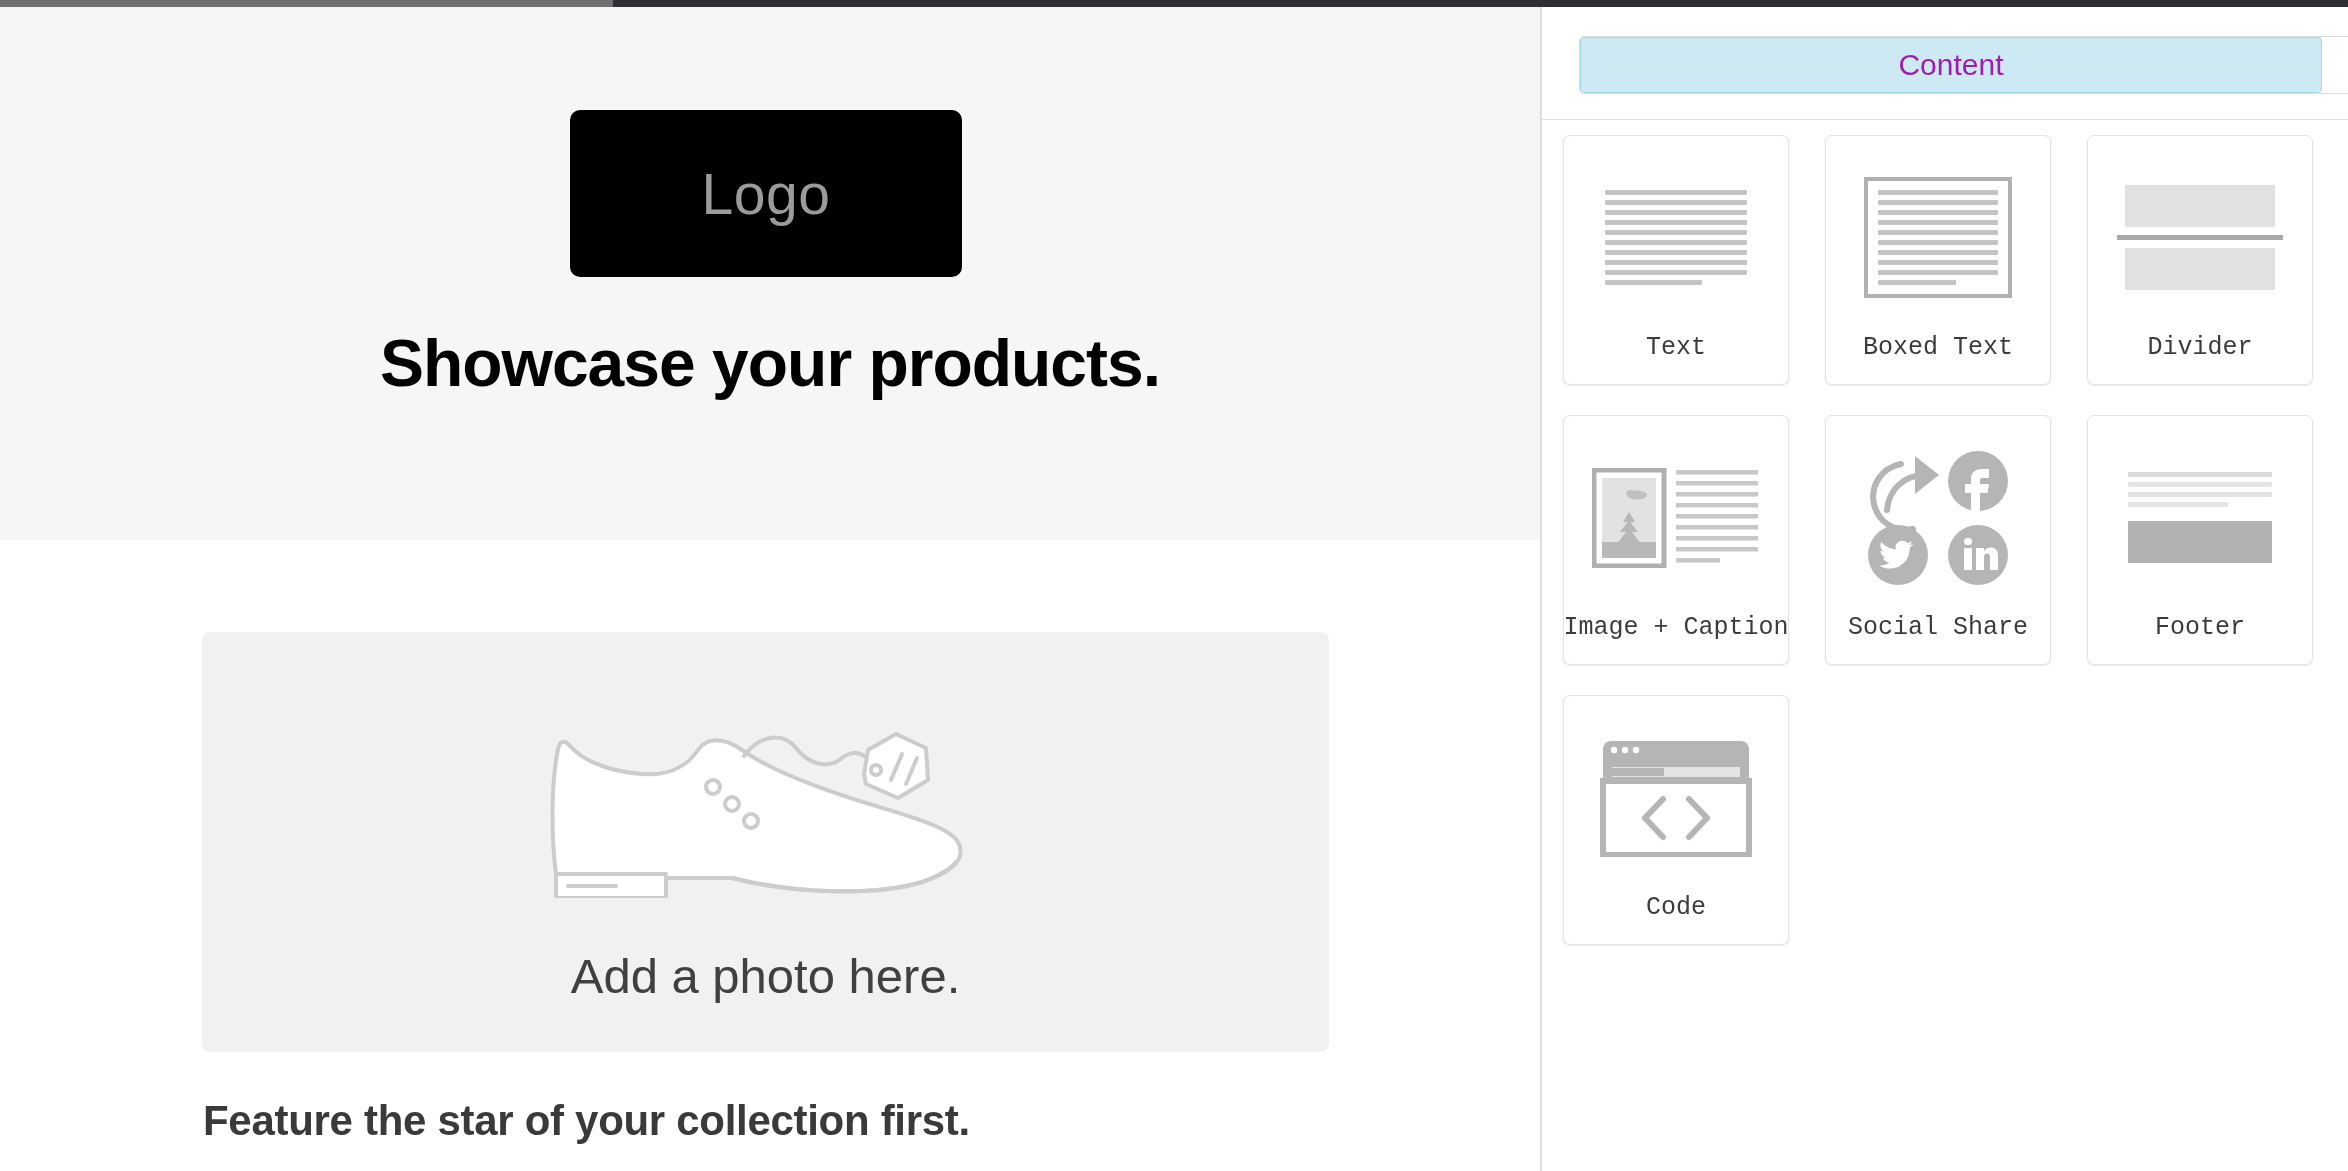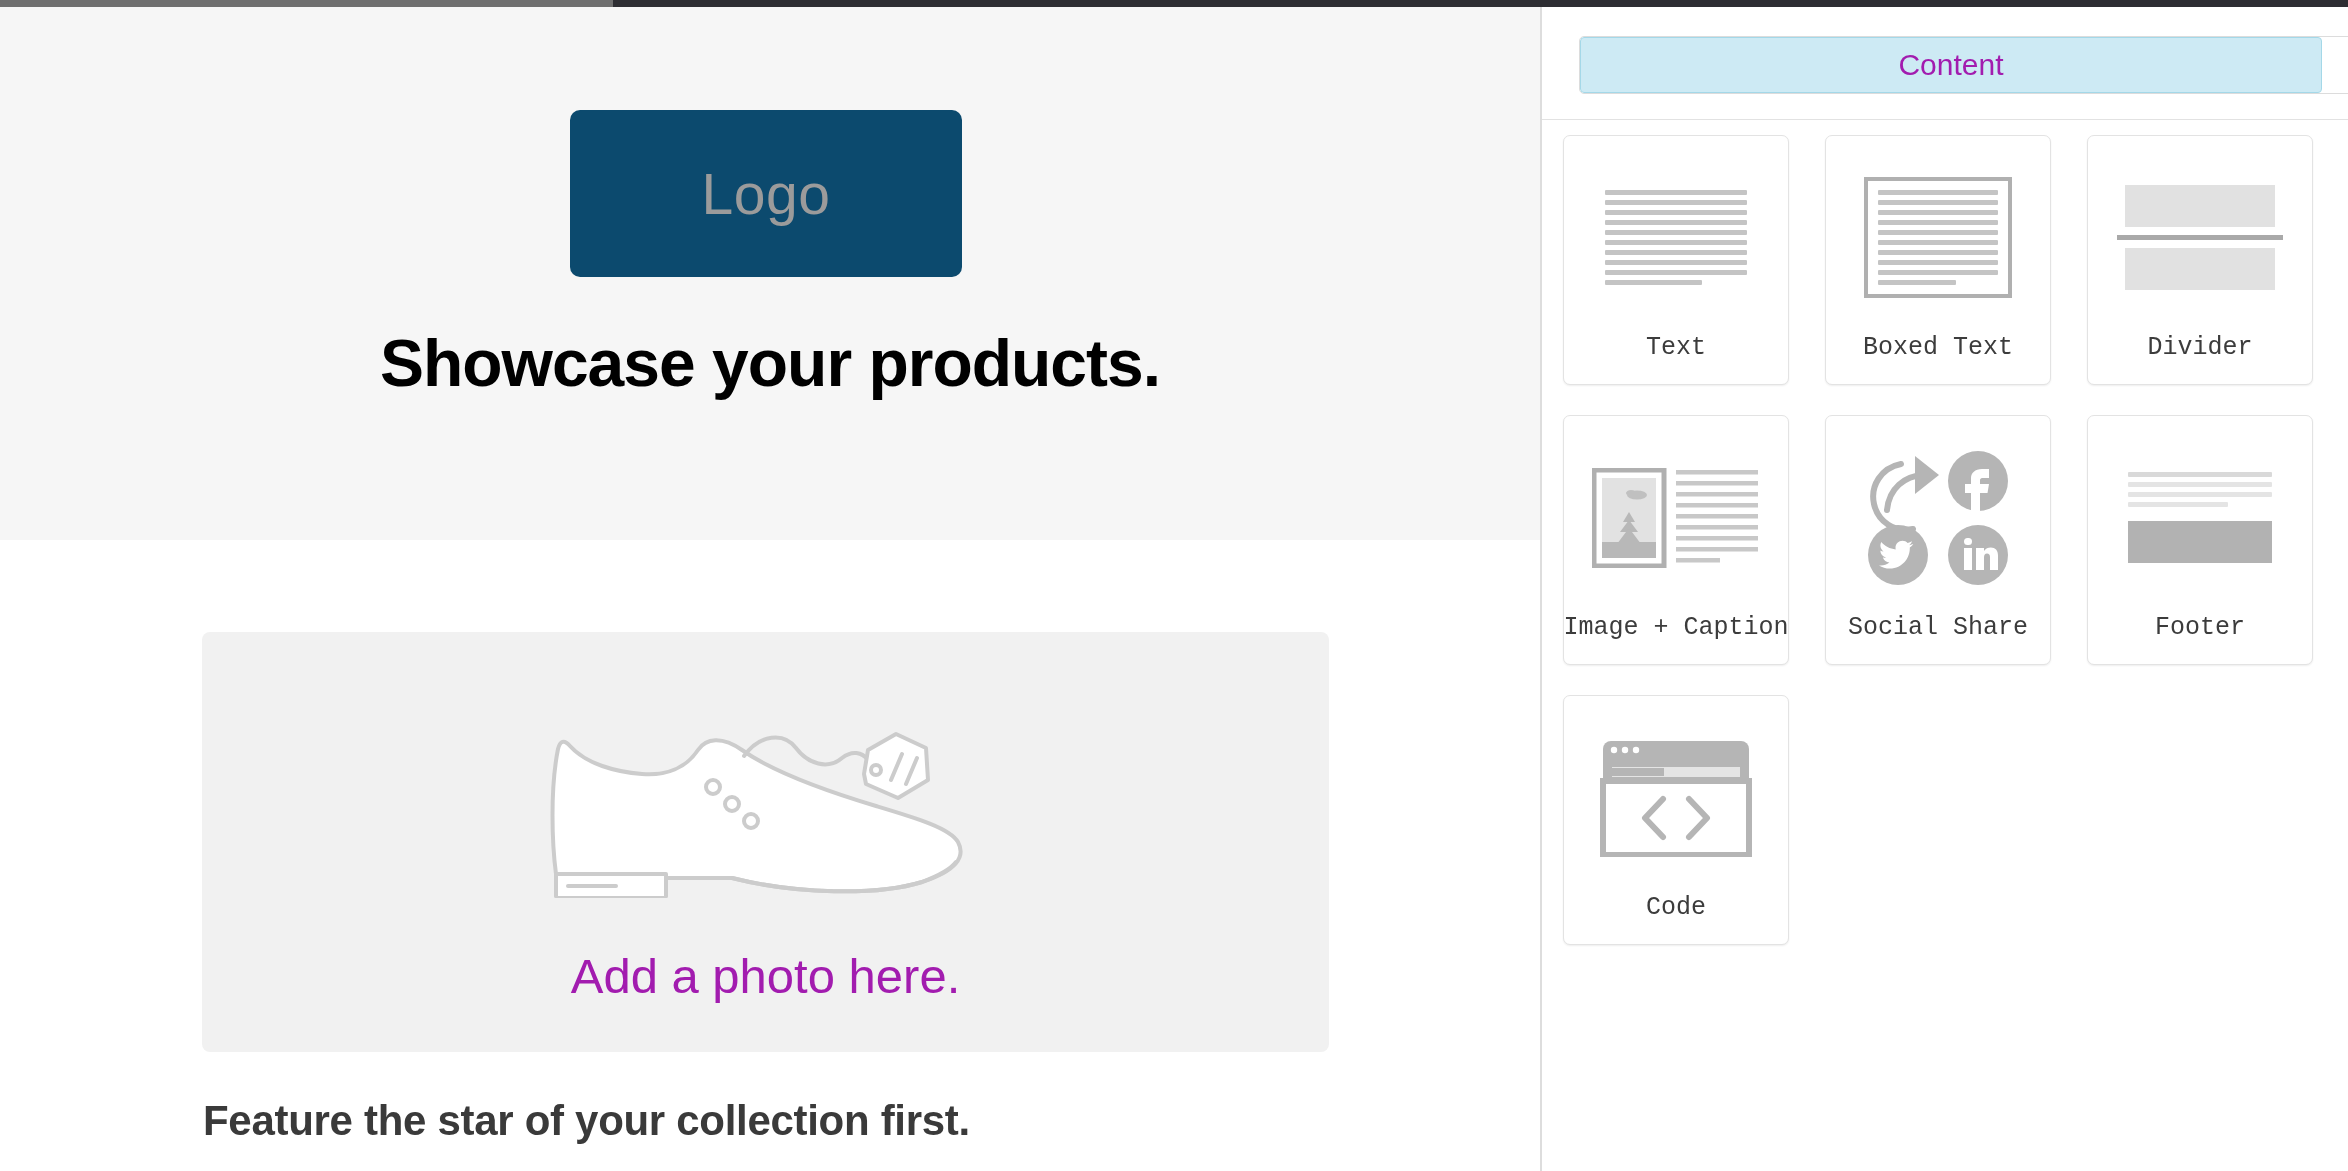--- a/index.html
+++ b/index.html
@@ -20,38 +20,38 @@
   .preview {
     position:absolute; top:7px; left:0; width:1540px; height:1164px;
     background:#ffffff; overflow:hidden;
   }
   .hero {
     position:absolute; top:0; left:0; width:1540px; height:533px;
     background:#f6f6f6;
   }
   .logo-box {
     position:absolute; left:570px; top:103px; width:392px; height:167px;
-    background:#0c4a6e; border-radius:10px;
+    background:#000000; border-radius:10px;
     display:flex; align-items:center; justify-content:center;
   }
   .logo-text { font-size:57px; color:#9b9b9b; font-weight:400; letter-spacing:0.5px; }
   .hero-headline {
     position:absolute; left:0; top:318px; width:1540px;
     text-align:center; font-size:66px; font-weight:bold; color:#000000;
     letter-spacing:-1px;
   }
 
   .photo-block {
     position:absolute; left:202px; top:625px; width:1127px; height:420px;
     background:#f1f1f1; border-radius:8px;
   }
   .shoe-wrap { position:absolute; left:50%; top:82px; transform:translateX(-50%); }
   .photo-cta {
     position:absolute; left:0; bottom:48px; width:100%;
-    text-align:center; font-size:49px; color:#a21caf; font-weight:400;
+    text-align:center; font-size:49px; color:#404040; font-weight:400;
   }
   .feature-headline {
     position:absolute; left:203px; top:1090px; width:1200px;
     font-size:42px; font-weight:bold; color:#3a3a3a; letter-spacing:-0.3px;
   }
 
   
   .v-divider { position:absolute; top:7px; left:1540px; width:2px; height:1164px; background:#dddddd; }
 
   

